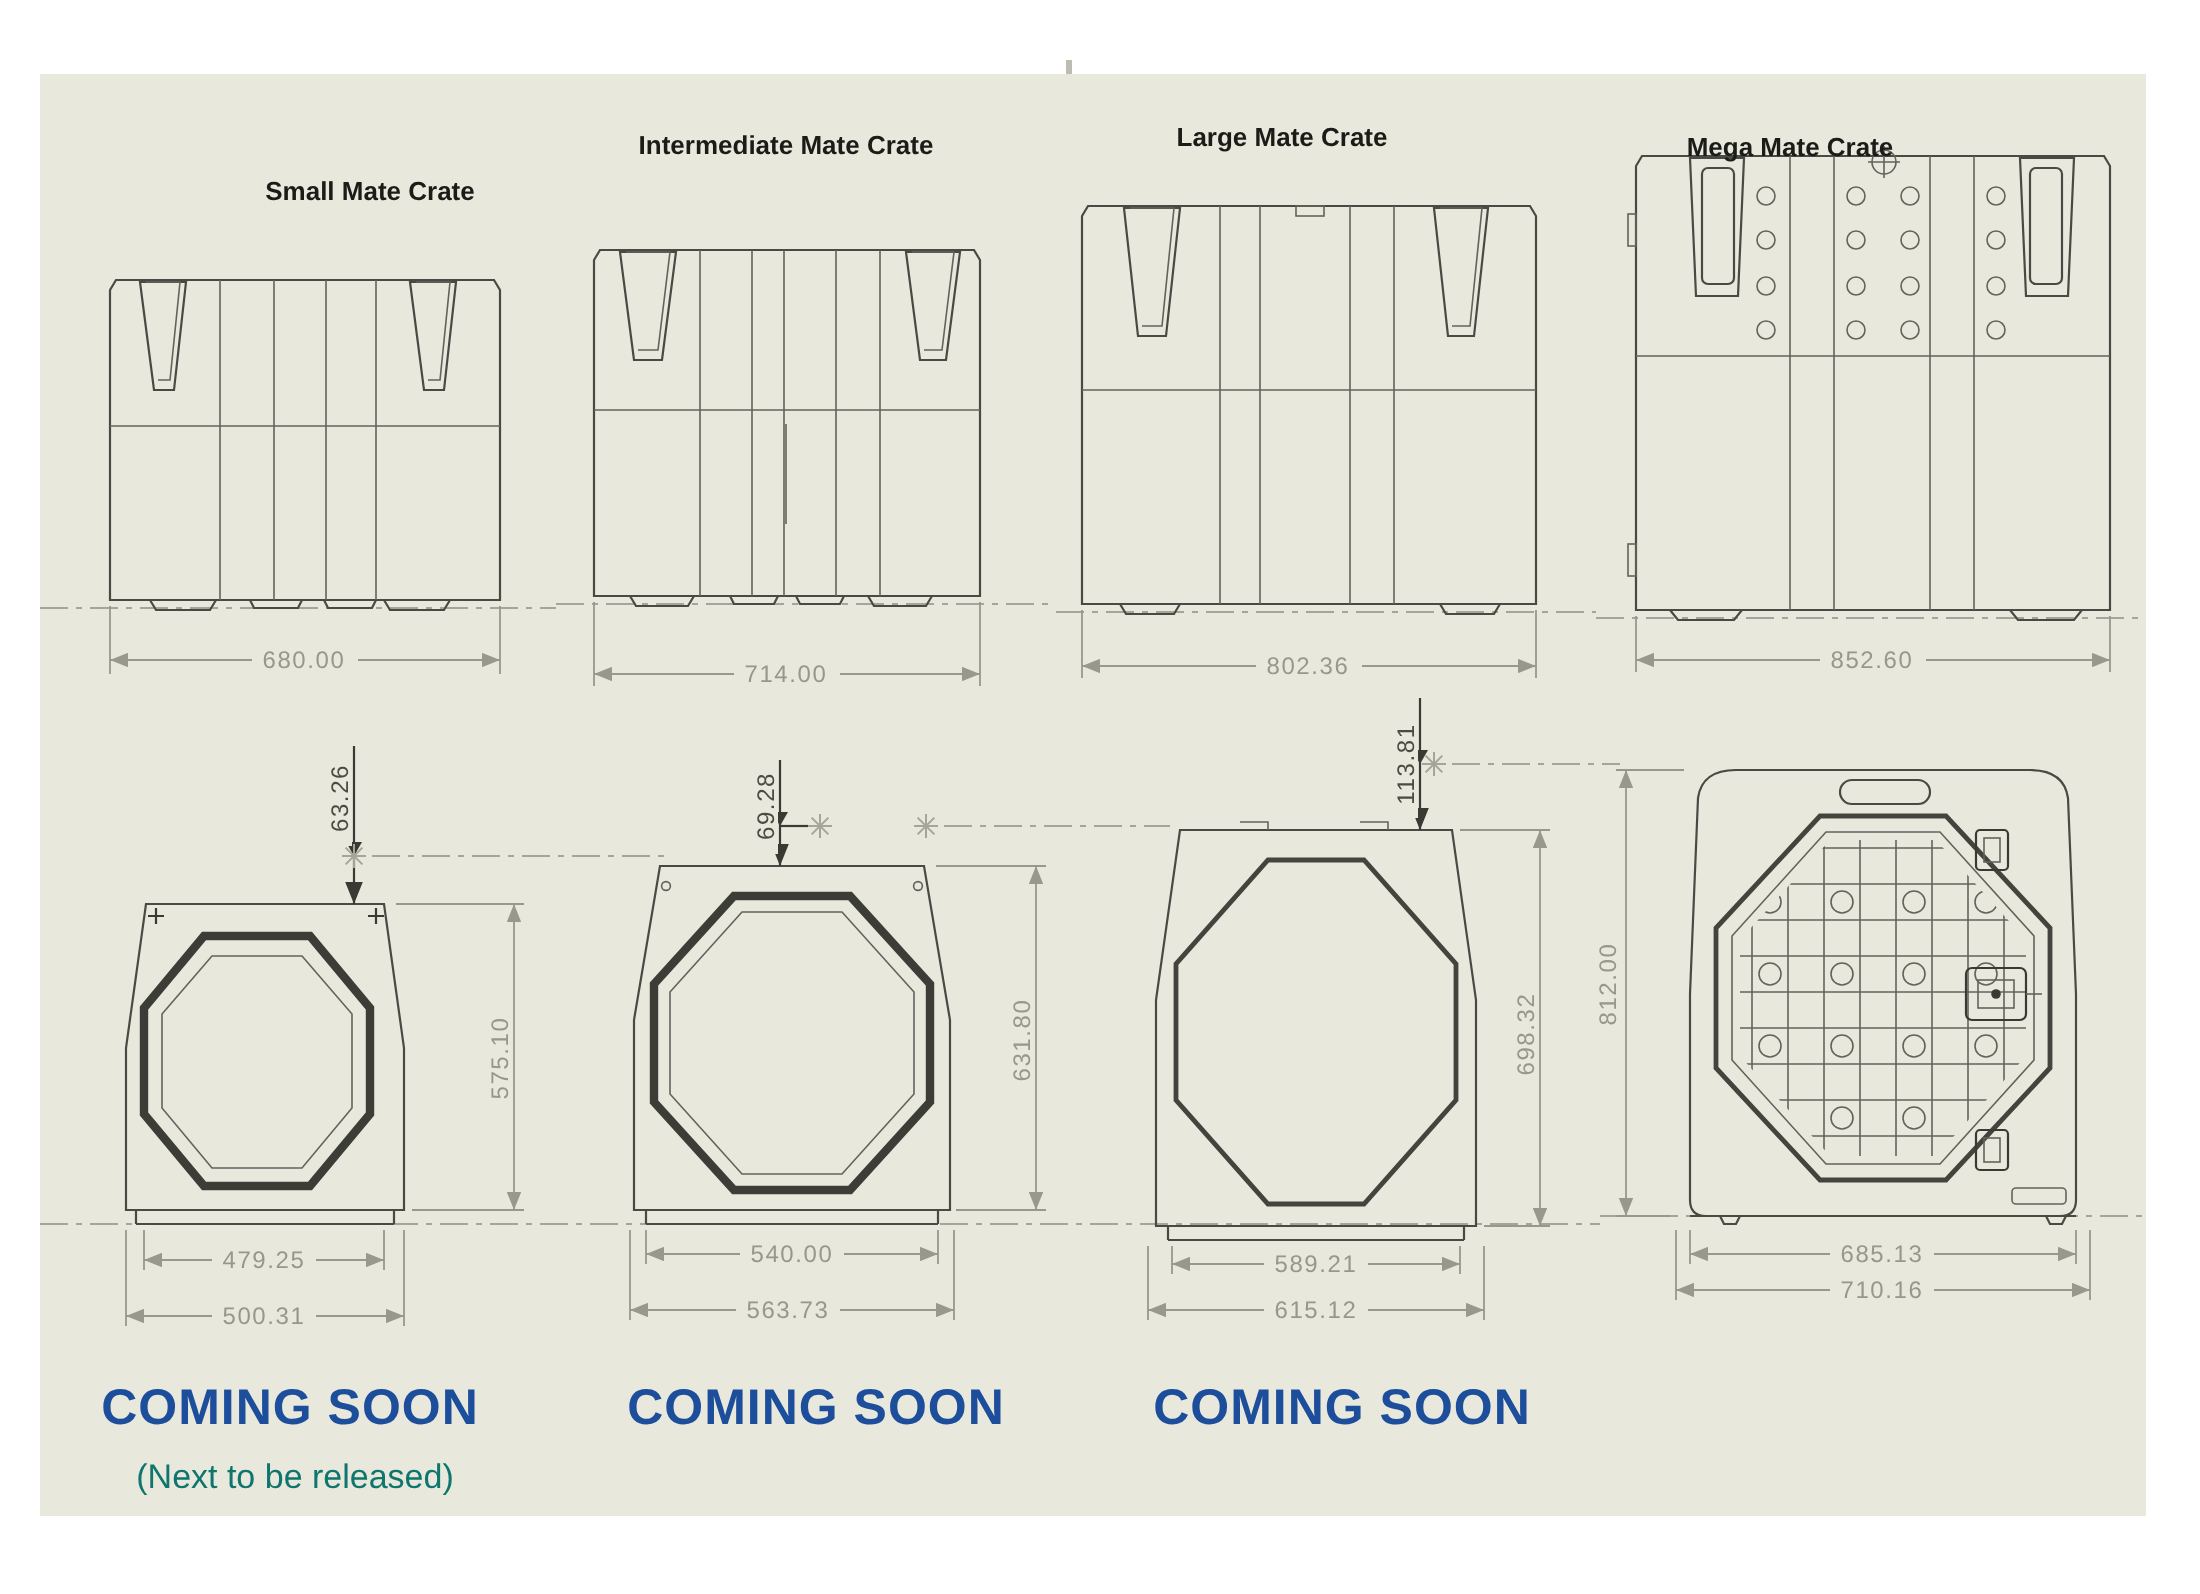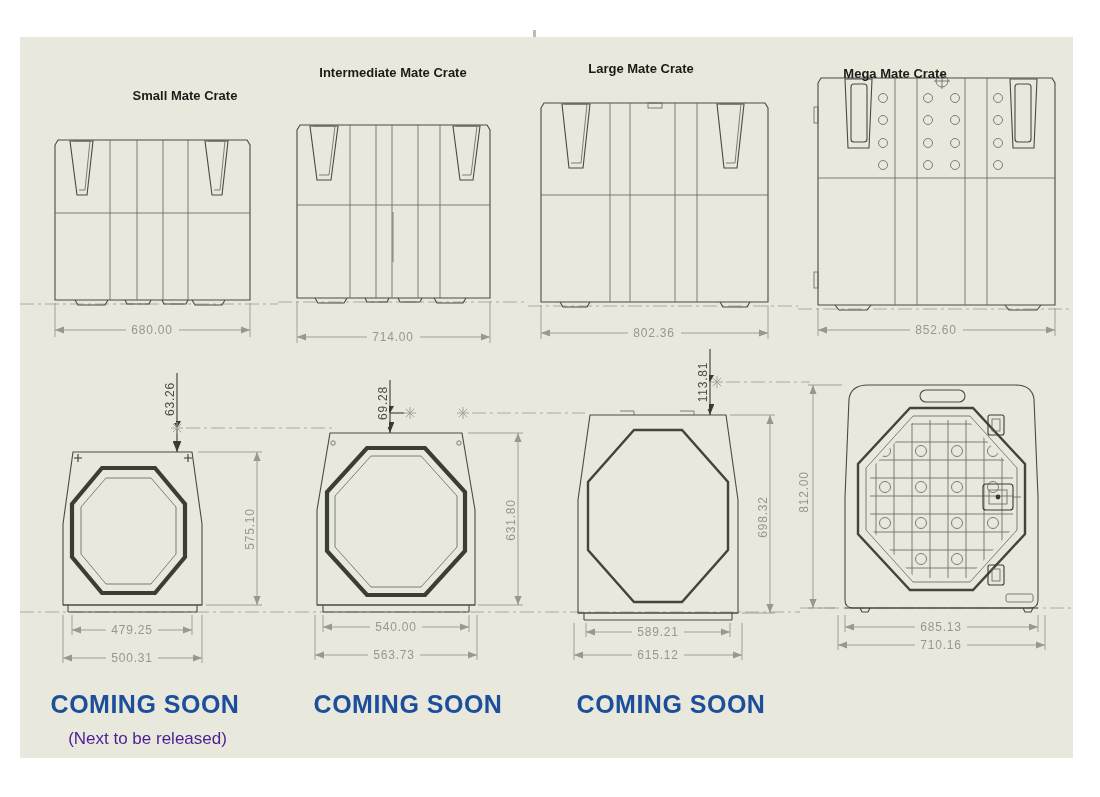--- a/index.html
+++ b/index.html
@@ -2,21 +2,21 @@
 <html><head>
 <meta charset="utf-8">
 <style>
   html,body{margin:0;padding:0;}
   body{width:1100px;height:797px;position:relative;background:#ffffff;
        font-family:"Liberation Sans",sans-serif;overflow:hidden;}
   .canvas{position:absolute;left:20px;top:37px;width:1053px;height:721px;background:#e9e8dc;}
   .canvas>svg{position:absolute;left:0;top:0;}
   .ttl{position:absolute;text-align:center;font-weight:bold;font-size:13px;color:#1b1b18;}
   .status{position:absolute;text-align:center;font-size:25px;font-weight:600;color:#1d4e9b;letter-spacing:.5px;}
-  .note{position:absolute;text-align:center;font-size:17px;color:#4c1d95;}
+  .note{position:absolute;text-align:center;font-size:17px;color:#0f766e;}
   .tick{position:absolute;left:533px;top:30px;width:3px;height:18px;background:#bcbcb3;}
   
   .ln{stroke:#4a4a45;stroke-width:1.1;fill:none;}
   .lnth{stroke:#63635c;stroke-width:.8;fill:none;}
   .thick{stroke:#3d3d38;stroke-width:4.2;fill:none;}
   .med{stroke:#44443f;stroke-width:2.4;fill:none;}
   .dimln{stroke:#98988d;stroke-width:.9;fill:none;}
   .cl{stroke:#a5a59a;stroke-width:.9;fill:none;stroke-dasharray:14 4 3 4;}
   .dkln{stroke:#3a3a35;stroke-width:1.1;fill:none;}
   .ast{stroke:#a5a59a;stroke-width:1;fill:none;}

